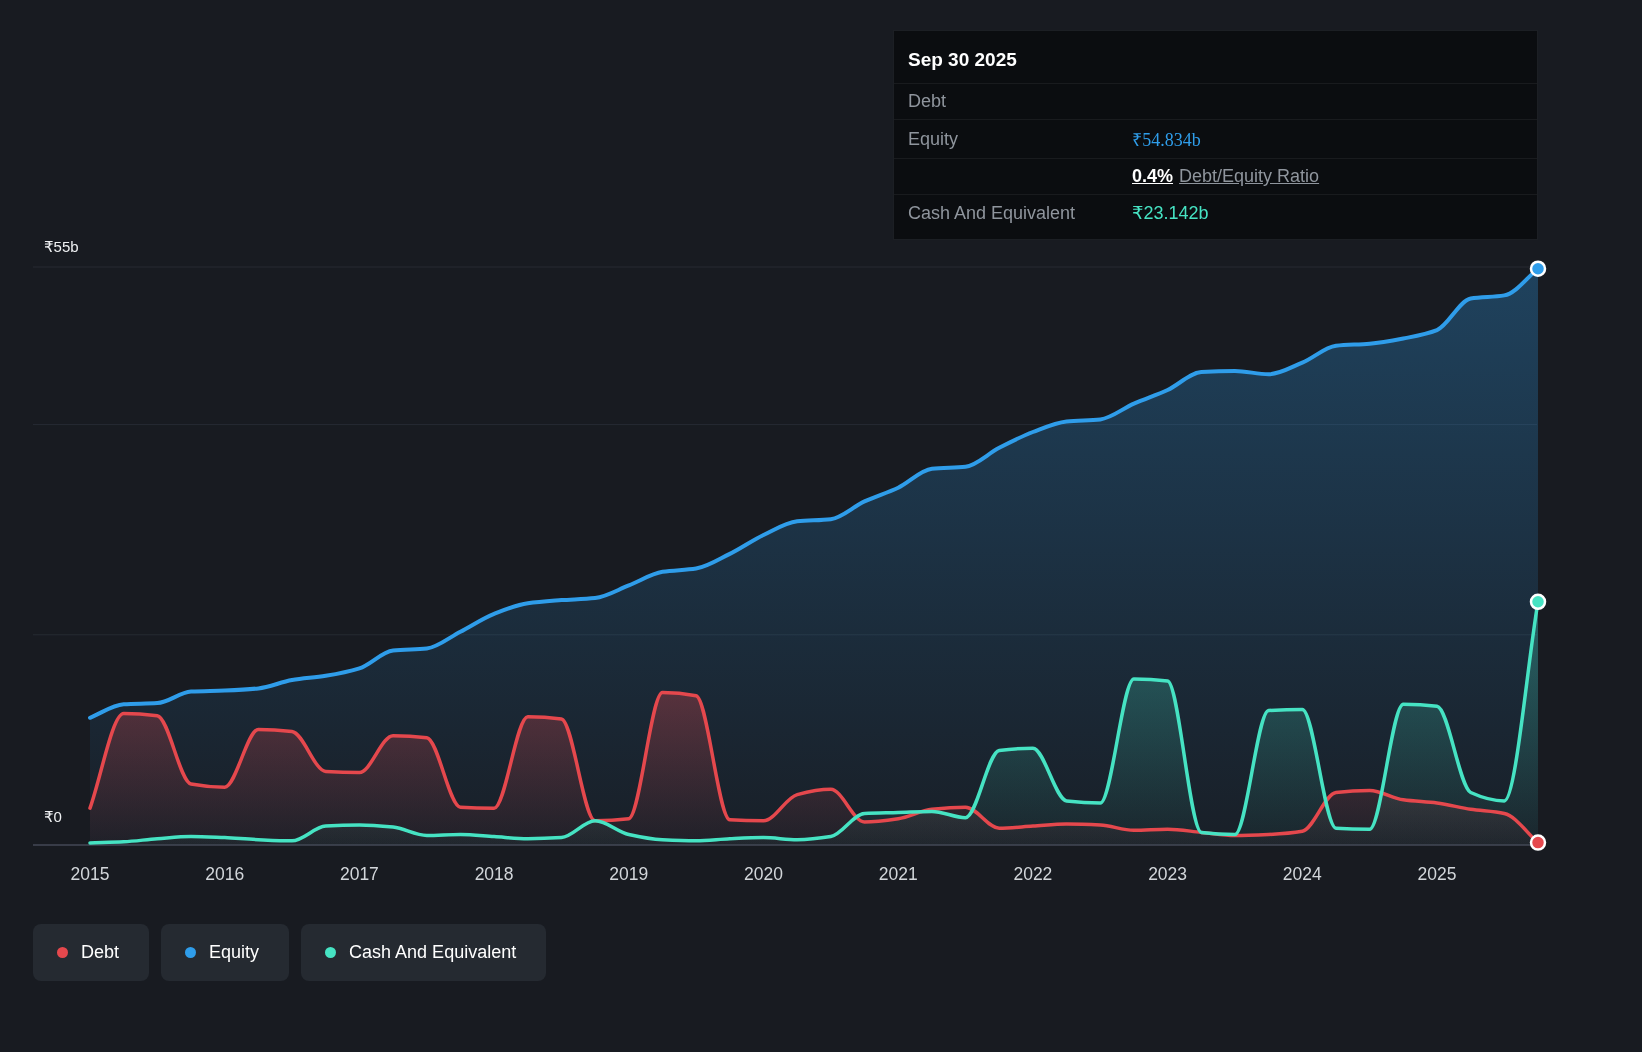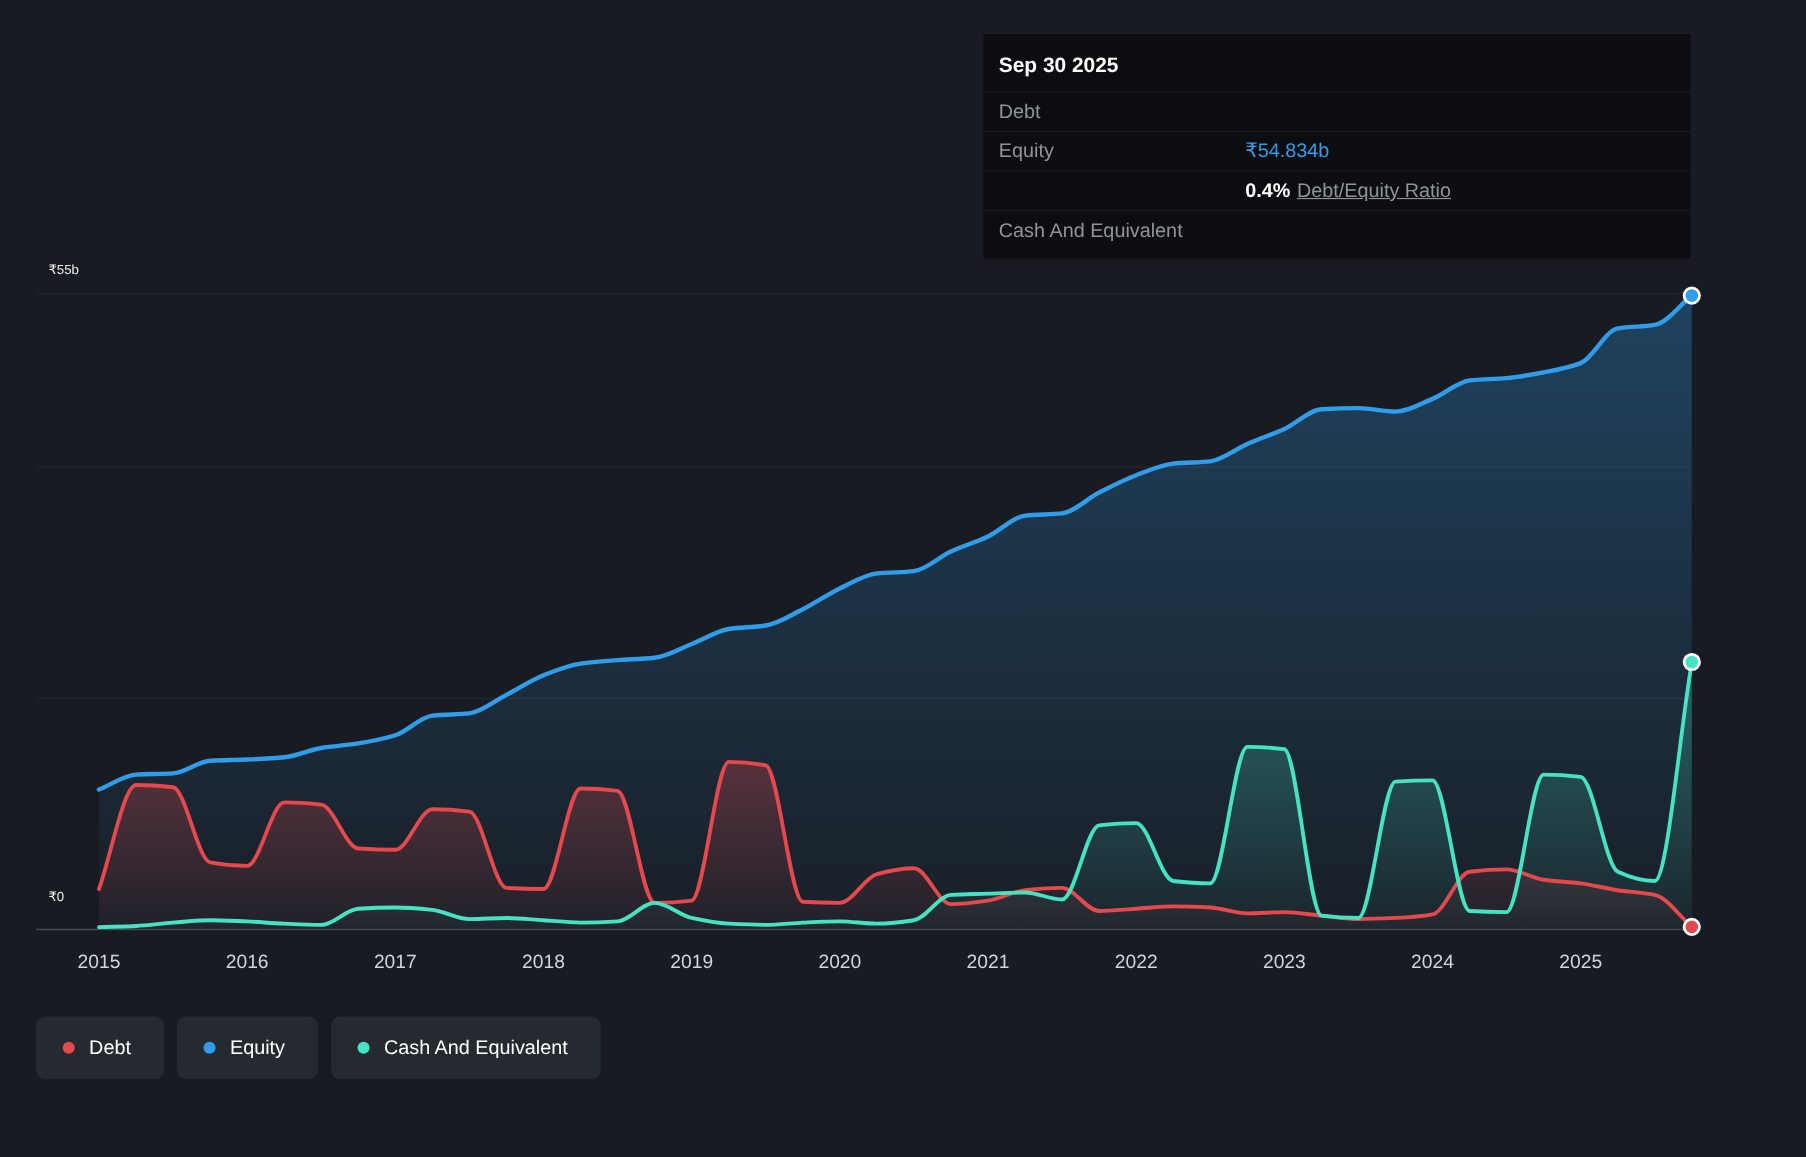--- a/index.html
+++ b/index.html
@@ -20,21 +20,21 @@
     font-family: "Liberation Sans", "DejaVu Sans", sans-serif;
   }
   .chart-svg {
     position: absolute;
     left: 0;
     top: 0;
   }
   .ylabel {
     position: absolute;
     left: 44px;
-    font-size: 12px;
+    font-size: 15px;
     color: #eef0f2;
   }
   .ylabel.top { top: 238px; }
   .ylabel.zero { top: 808px; }
 
   
   .tooltip {
     position: absolute;
     left: 893px;
     top: 30px;
@@ -53,23 +53,23 @@
   .tt-row {
     display: grid;
     grid-template-columns: 224px 1fr;
     align-items: center;
     padding: 7px 14px;
     border-top: 1px solid rgba(255,255,255,0.06);
     font-size: 18px;
   }
   .tt-label { color: #8f959d; }
   .tt-value.debt   { color: #e5484d; }
-  .tt-value.equity { color: #2f9dea; }
+  .tt-value.equity { color: #2f9dea; font-family: Liberation Serif, serif; }
   .tt-value.cash   { color: #46e3c3; }
-  .tt-value .ratio-bold { color: #ffffff; font-weight: bold; }
+  .tt-value .ratio-bold { color: #ffffff; font-weight: bold; text-decoration: underline; }
   .tt-value .ratio-rest { color: #8f959d; margin-left: 6px; text-decoration: underline; }
 
   
   .legend {
     position: absolute;
     left: 33px;
     top: 924px;
     display: flex;
     gap: 12px;
   }
@@ -151,20 +151,21 @@
       <span class="tt-value equity">₹54.834b</span>
     </div>
     <div class="tt-row">
       <span class="tt-label"></span>
       <span class="tt-value">
         <span class="ratio-bold">0.4%</span><span class="ratio-rest">Debt/Equity Ratio</span>
       </span>
     </div>
     <div class="tt-row">
       <span class="tt-label">Cash And Equivalent</span>
+      <span class="tt-value cash">₹23.142b</span>
     </div>
   </div>
 
   <div class="legend">
     <div class="pill">
       <span class="dot" style="background: rgb(229, 72, 77);"></span>
       <span>Debt</span>
     </div>
     <div class="pill">
       <span class="dot" style="background: rgb(47, 157, 234);"></span>

